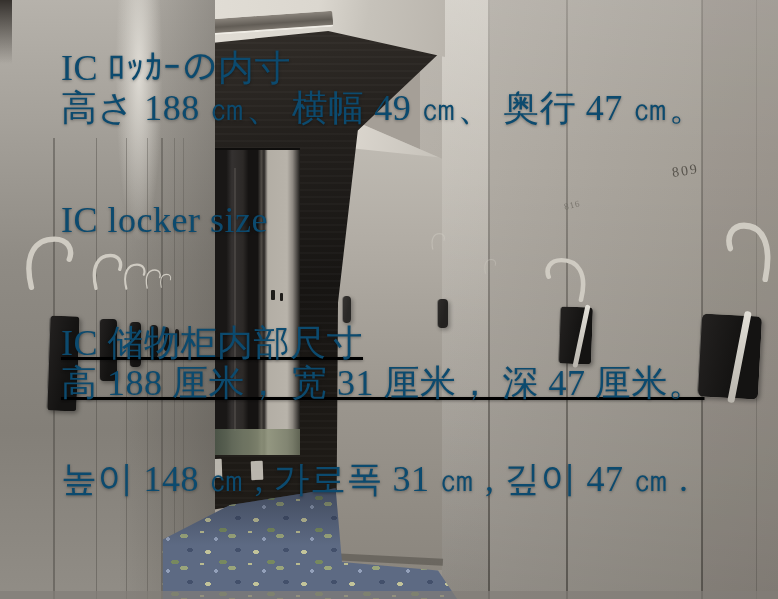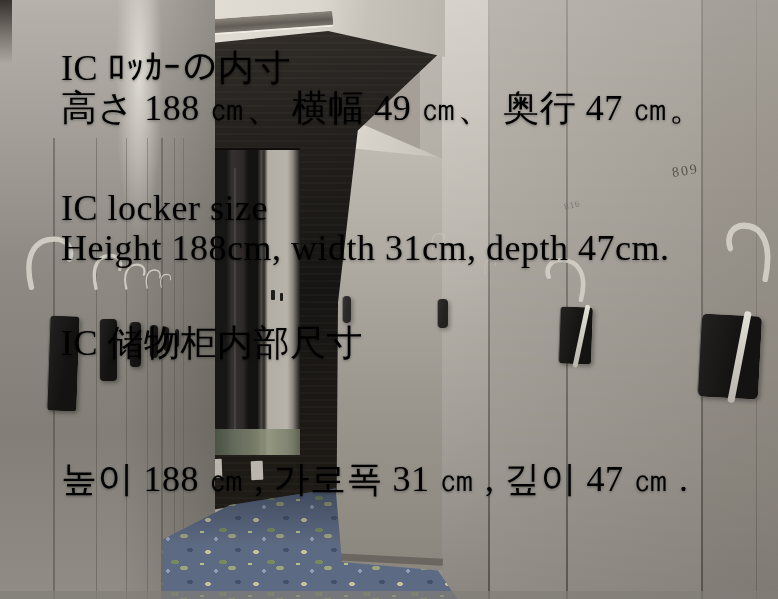--- a/index.html
+++ b/index.html
@@ -142,22 +142,22 @@
   }
   .carpet-shade{left:150px;top:480px;width:320px;height:119px;
     clip-path:polygon(4% 50%,25% 21%,58% 7%,60% 69%,90% 76%,96% 100%,4% 100%);
     background:linear-gradient(180deg,rgba(20,24,34,.45),rgba(20,24,34,0) 55%);}
 
   .floor-strip{left:0;top:591px;width:778px;height:8px;background:#827e78;opacity:.7;}
 
   
   .overlay{left:0;top:0;width:778px;height:599px;}
   .tblock{left:61px;width:700px;}
-  .tb-ja{top:48px;} .tb-en{top:188px;} .tb-zh{top:323px;} .tb-ko{top:459px;}
-  .tline{position:relative;display:block;color:#000000;font-size:36px;line-height:40px;
+  .tb-ja{top:48px;} .tb-en{top:200px;} .tb-zh{top:323px;text-decoration:underline;} .tb-ko{top:459px;}
+  .tline{position:relative;display:block;color:#0c4a6e;font-size:36px;line-height:40px;
     letter-spacing:.5px;white-space:nowrap;text-shadow:0 1px 3px rgba(0,0,0,.35);}
 </style>
 </head>
 <body>
 
 <div class="stage">
 
   <div class="right-wall">
     <div class="bright-column"></div>
     <div class="seam s1"></div>
@@ -265,23 +265,23 @@
   <div class="locker-num num-809">809</div>
   <div class="locker-num num-816">816</div>
 
   <div class="overlay">
     <div class="tblock tb-ja">
       <span class="tline">IC ﾛｯｶｰの内寸</span>
       <span class="tline">高さ 188 ㎝、 横幅 49 ㎝、 奥行 47 ㎝。</span>
     </div>
     <div class="tblock tb-en">
       <span class="tline">IC locker size</span>
-      <span class="tline">Height 188cm, width 31cm, depth 47cm.</span>
     </div>
     <div class="tblock tb-zh">
       <span class="tline">IC 储物柜内部尺寸</span>
+      <span class="tline">高 188 厘米， 宽 31 厘米， 深 47 厘米。</span>
     </div>
     <div class="tblock tb-ko">
-      <span class="tline">높이 188 ㎝ , 가로폭 31 ㎝ , 깊이 47 ㎝ .</span>
+      <span class="tline">높이 148 ㎝ , 가로폭 31 ㎝ , 깊이 47 ㎝ .</span>
     </div>
   </div>
 
 </div>
 
 </body></html>

